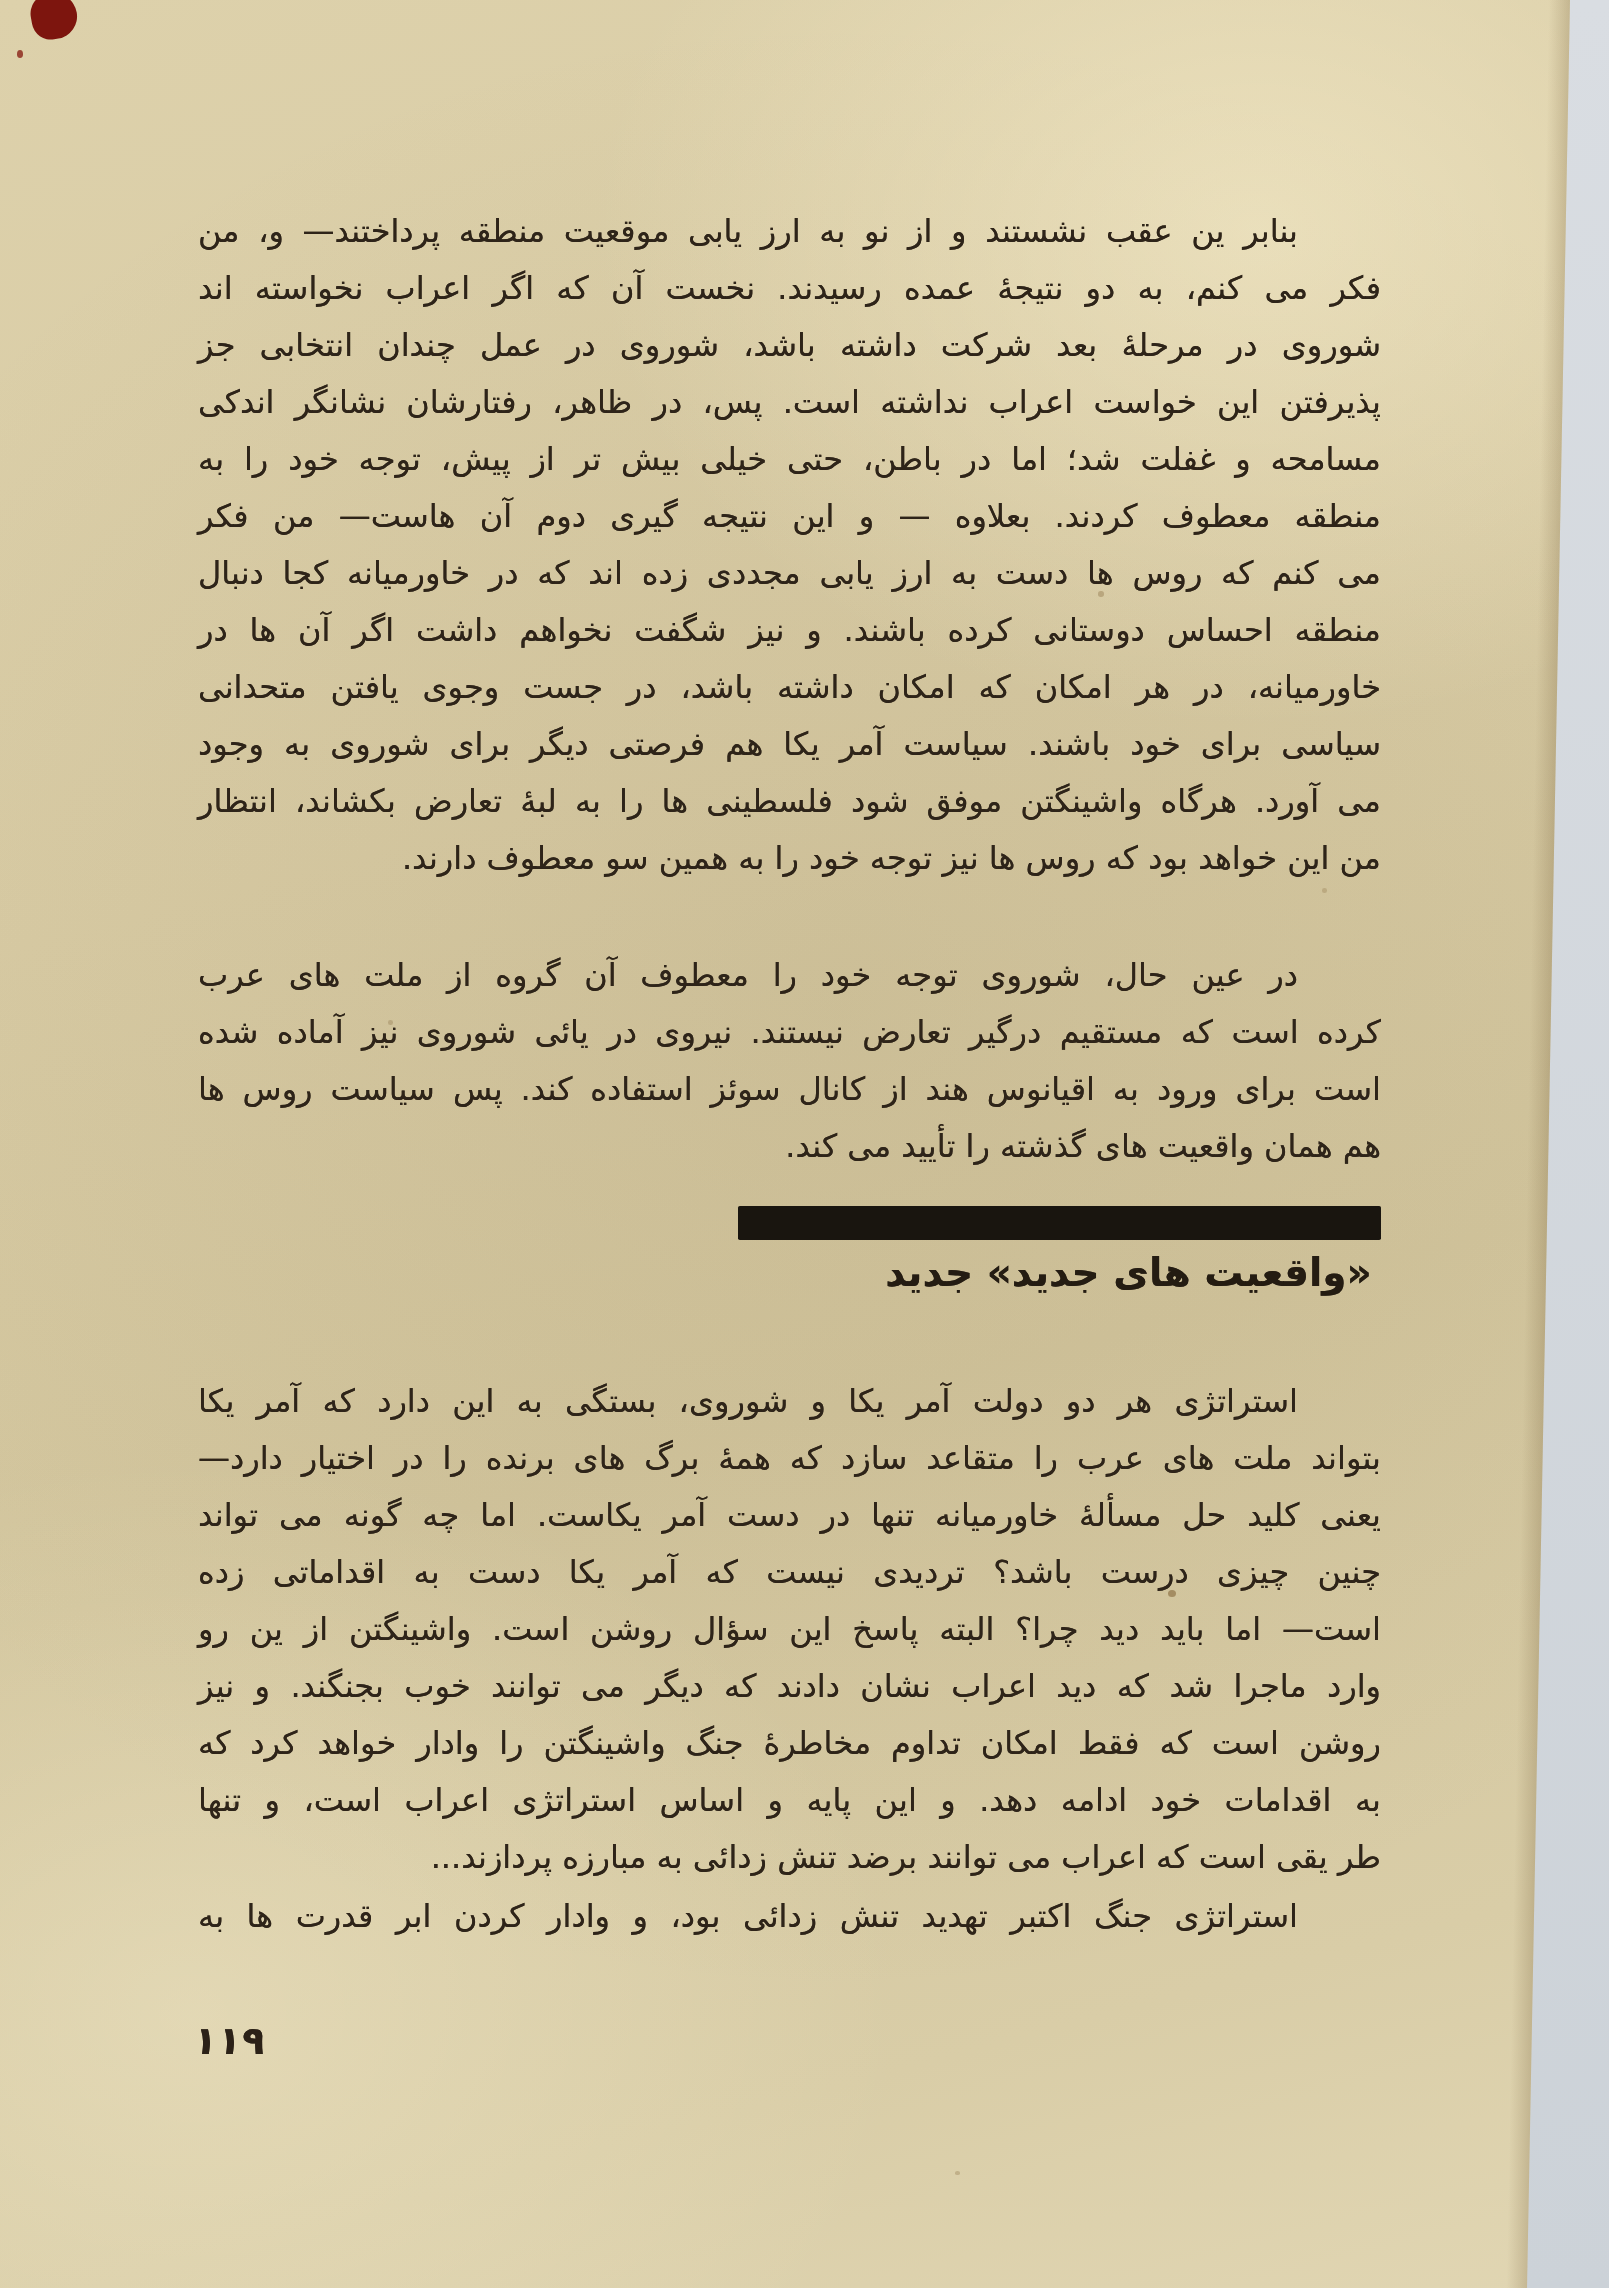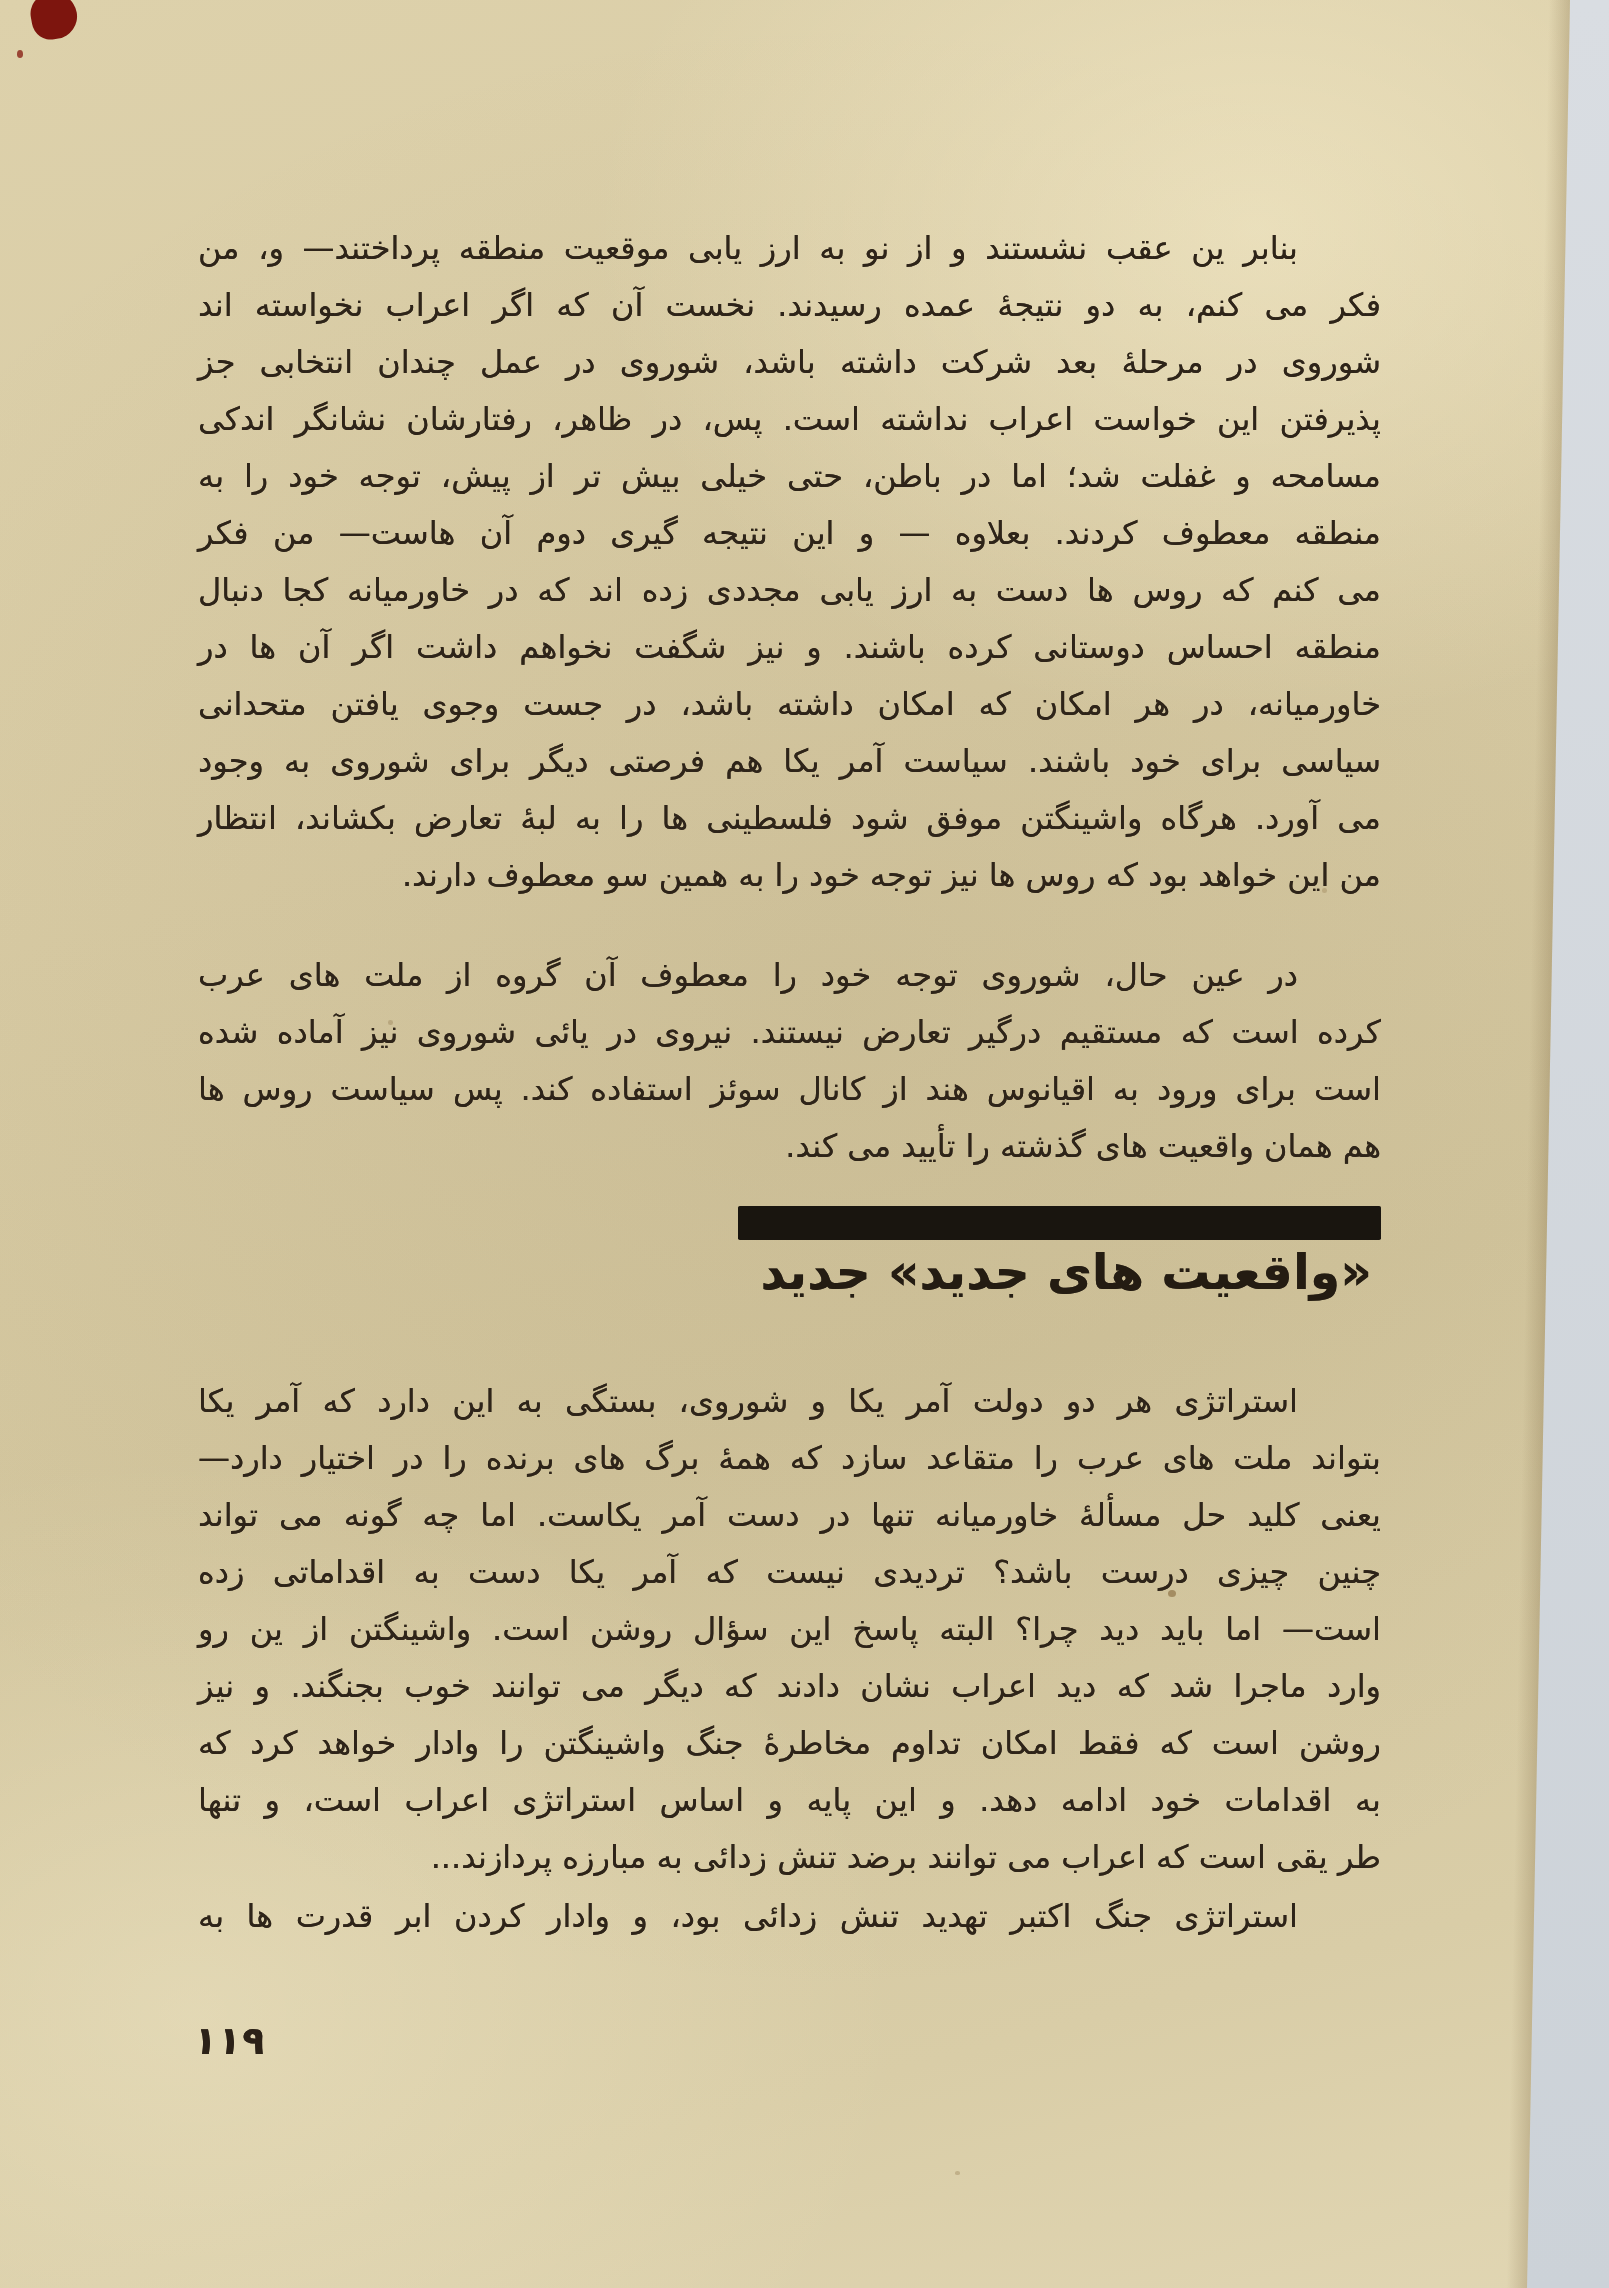--- a/index.html
+++ b/index.html
@@ -41,32 +41,32 @@
     text-shadow:0 0 0.5px rgba(46,36,25,0.85);
   }
   .para{position:absolute;right:0;left:0;}
   .line{
     line-height:57px;height:57px;white-space:nowrap0; 
     text-align:justify;text-align-last:justify;
     overflow:visible;
   }
   .line.first{text-indent:83px;}
   .line.last{text-align-last:right;}
-  #p1{top:220px;}
+  #p1{top:203px;}
   #p2{top:947px;}
   #p3{top:1373px;}
   #p4{top:1888px;}
 
   .rule{
     position:absolute;top:1206px;right:0;width:643px;height:34px;
     background:#19150f;border-radius:1.8px;
   }
   .heading{
     position:absolute;top:1244px;right:9.2px;margin:0;
-    font-size:49px;font-weight:bold;line-height:57px;
+    font-size:39px;font-weight:bold;line-height:57px;
     color:#241c12;
   }
   .pagenum{
     position:absolute;left:-3.7px;top:2018px;
     font-size:39px;font-weight:bold;
     transform:skewX(-8deg);
     color:#2b2117;letter-spacing:1.8px;
   }
 </style>
 </head>

